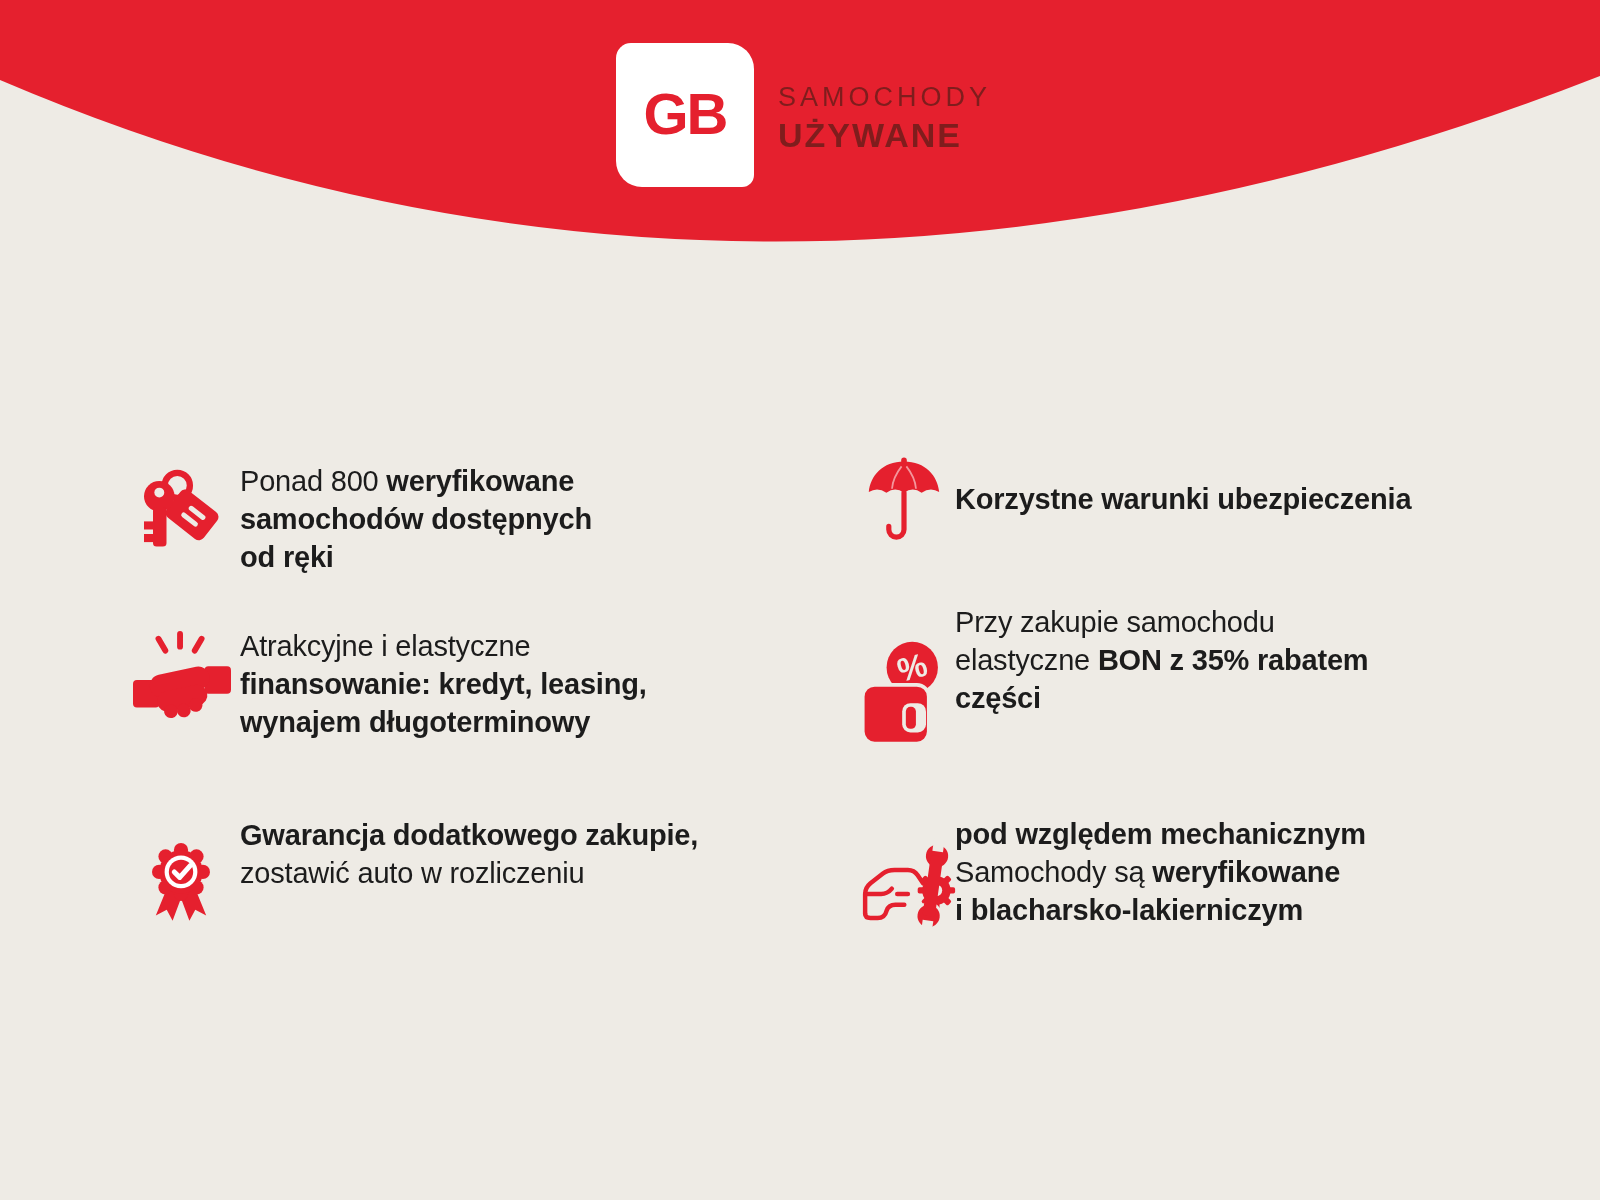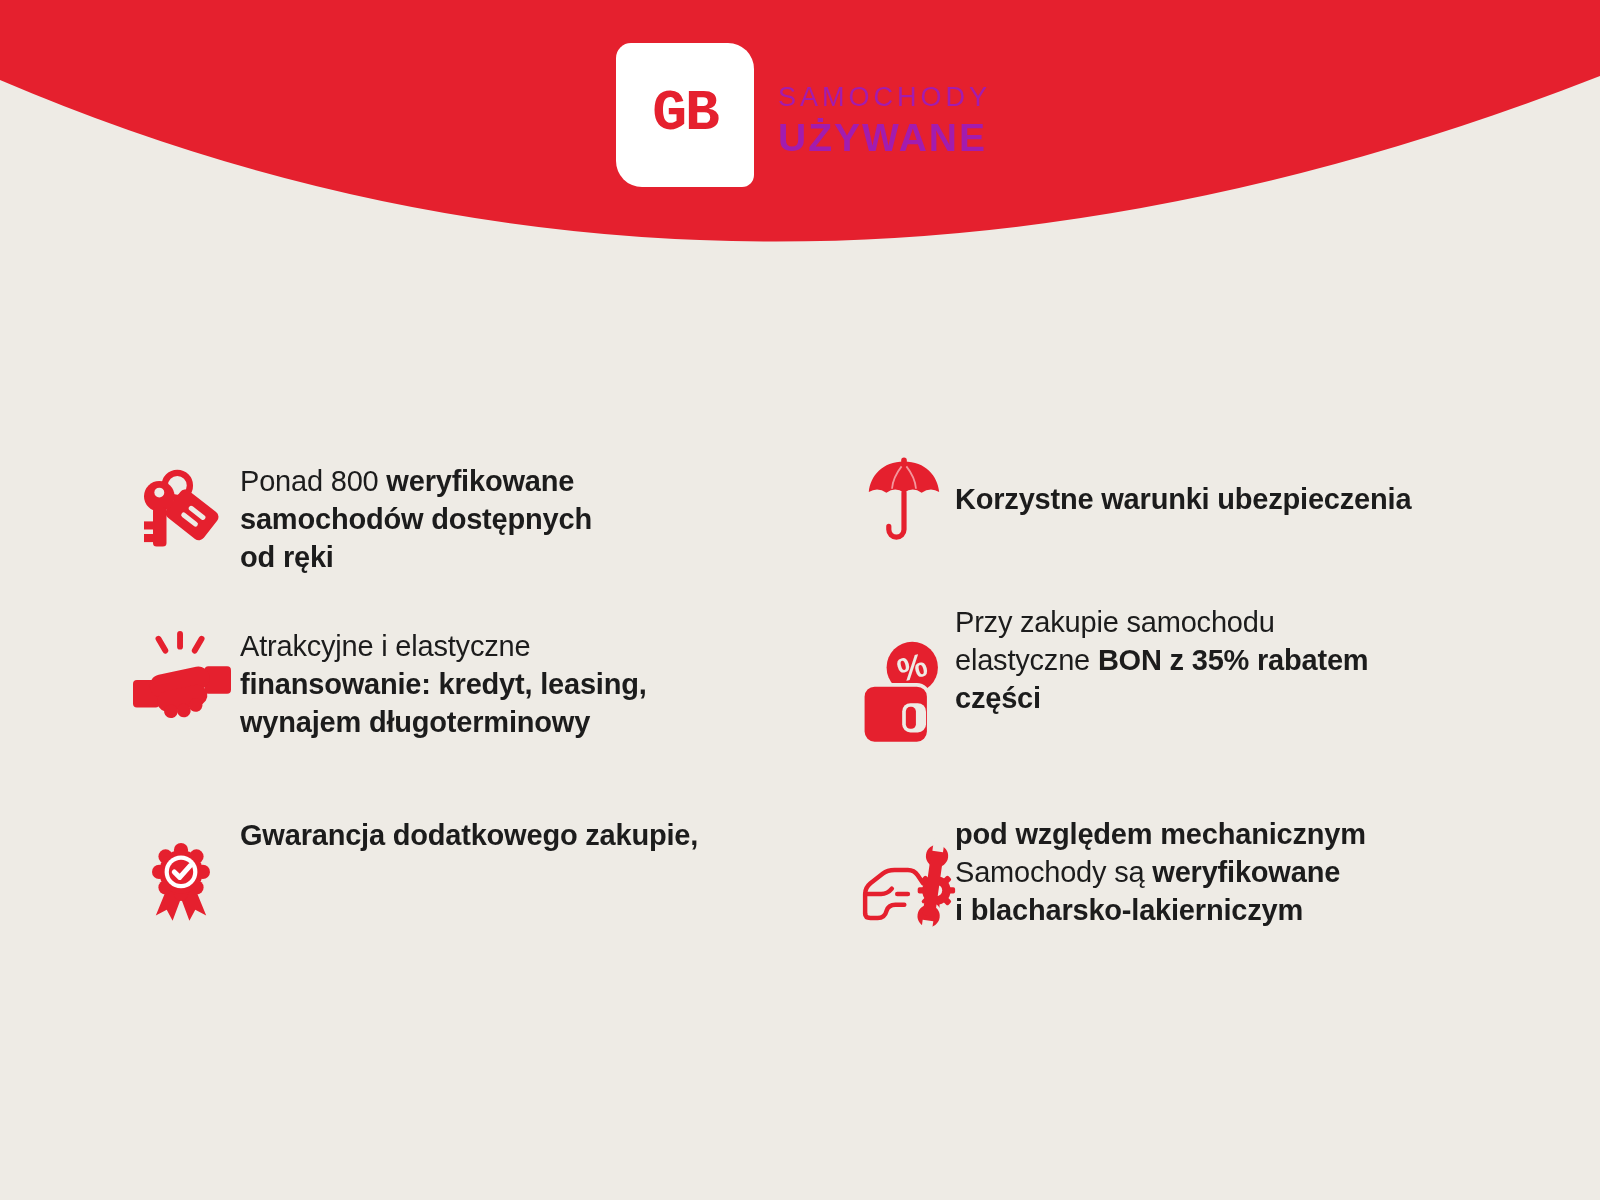--- a/index.html
+++ b/index.html
@@ -22,25 +22,24 @@
   .curve{position:absolute;left:0;top:0;width:1600px;height:250px;z-index:1;display:block;}
   .logo-box{
     position:absolute;left:616px;top:43px;width:138px;height:144px;
     background:#FFFFFF;z-index:2;
     border-radius:15px 26px 12px 26px;
     display:flex;align-items:center;justify-content:center;
   }
   .logo-text{
     font-size:58px;font-weight:bold;letter-spacing:-2px;color:var(--red);
     transform:translateY(-2px);
-    font-family:Liberation Mono, monospace;
-  }
-  .brand{position:absolute;left:778px;top:84px;z-index:2;color:#a21caf;line-height:1;}
+  }
+  .brand{position:absolute;left:778px;top:84px;z-index:2;color:#7f1d1d;line-height:1;}
   .brand-1{font-size:27px;font-weight:400;letter-spacing:4px;}
-  .brand-2{font-size:39px;font-weight:bold;letter-spacing:2px;margin-top:7px;}
+  .brand-2{font-size:34px;font-weight:bold;letter-spacing:2px;margin-top:7px;}
 
   
   .feature{position:absolute;z-index:2;}
   .feature .icon{position:absolute;}
   .feature .icon svg{display:block;}
   .feature .text{position:absolute;top:0;}
   .col-l .text{left:105px;}
   .col-r .text{left:97px;}
   .ln{margin:0;font-size:29px;line-height:38px;font-weight:400;white-space:nowrap;letter-spacing:-0.2px;}
   .b{font-weight:bold;}
@@ -138,20 +137,21 @@
             <circle cx="68.4" cy="19.6" r="8.5"></circle>
           <circle cx="50" cy="38" r="26"></circle>
         </g>
         <circle cx="50" cy="38" r="19.5" fill="#FFFFFF"></circle>
         <circle cx="50" cy="38" r="14.5" fill="#E5202E"></circle>
         <path d="M42,38 L48.5,44.5 L61,30.5" fill="none" stroke="#FFFFFF" stroke-width="6" stroke-linecap="round" stroke-linejoin="round"></path>
       </svg>
     </div>
     <div class="text">
       <p class="ln"><span class="b">Gwarancja dodatkowego zakupie,</span></p>
+      <p class="ln"><span>zostawić auto w rozliczeniu</span></p>
     </div>
   </section>
 
   <section class="feature col-r f4">
     <div class="icon">
       <svg width="80" height="92" viewBox="0 0 100 112">
         <rect x="46.5" y="3" width="7" height="11" rx="3.5" fill="#E5202E"></rect>
         <path d="M50,8 C77,8 92,26 94,46 Q83,39 72,47 Q61,39 50,47 Q39,39 28,47 Q17,39 6,46 C8,26 23,8 50,8 Z" fill="#E5202E"></path>
         <path d="M47,14 Q36,28 35,42 M53,14 Q64,28 65,42" stroke="#F4959C" stroke-width="2.2" fill="none"></path>
         <path d="M50,47 V93 A9.5,9.5 0 0 1 31,93 V89" fill="none" stroke="#E5202E" stroke-width="6.5" stroke-linecap="round"></path>

